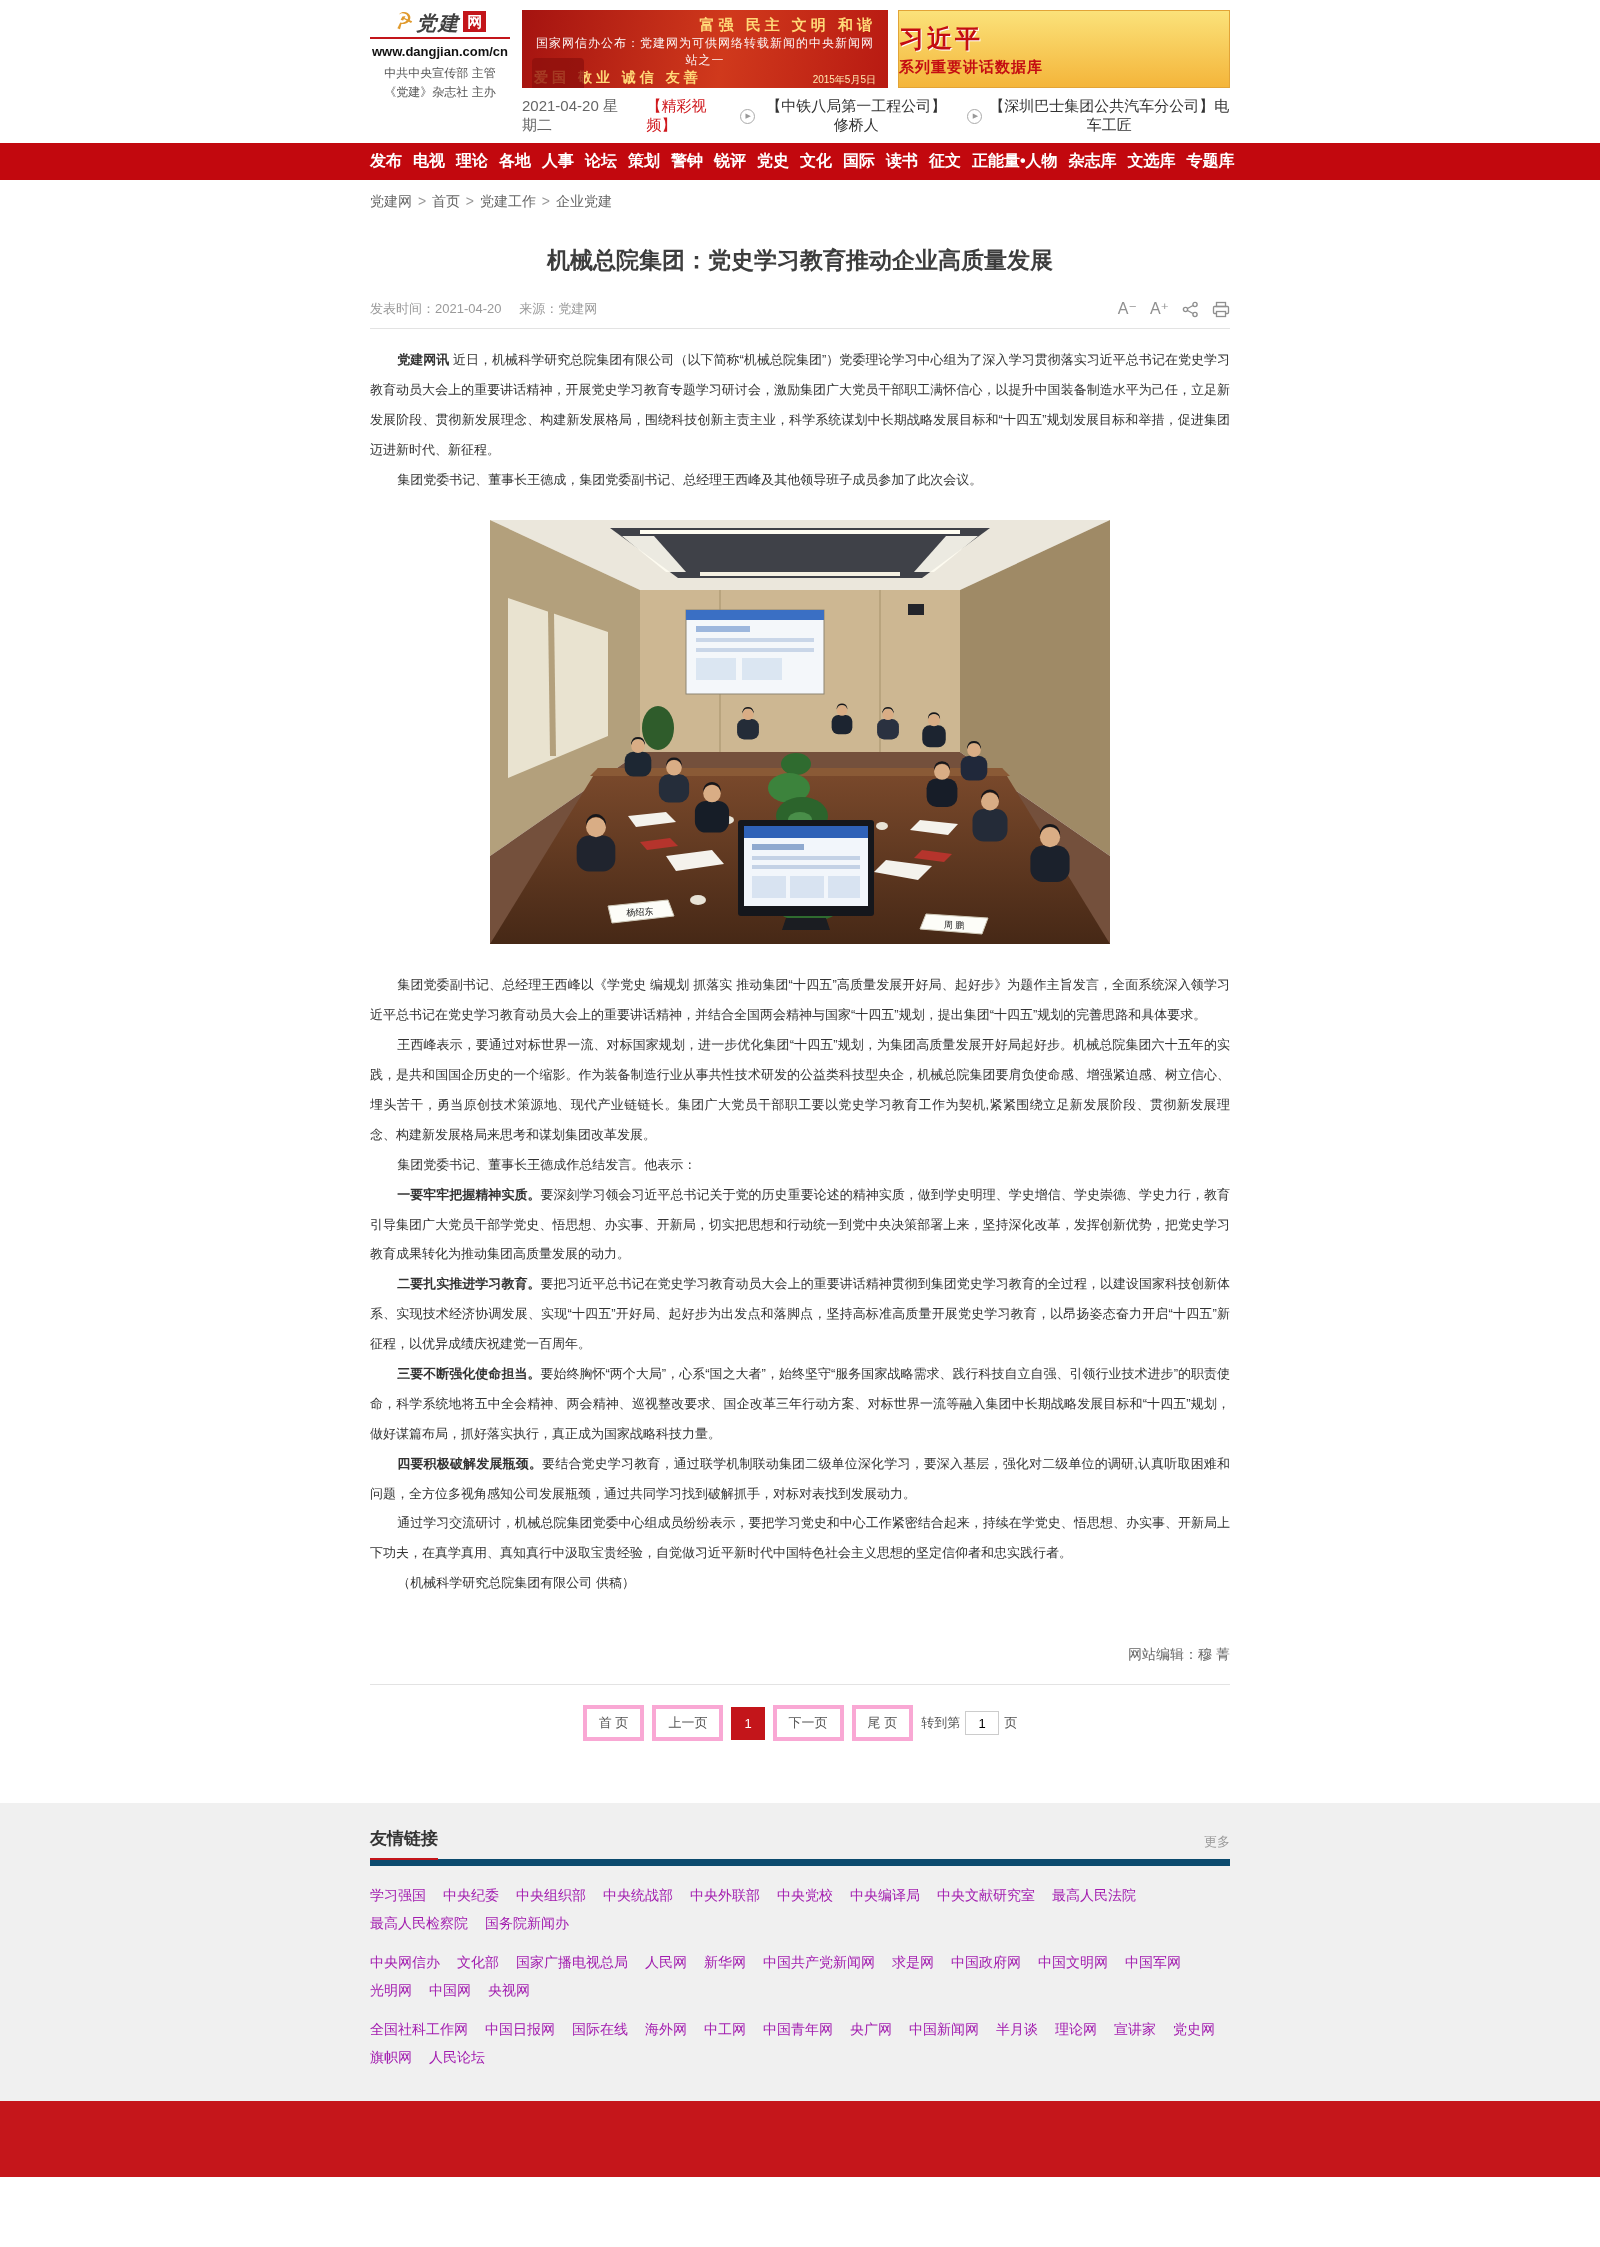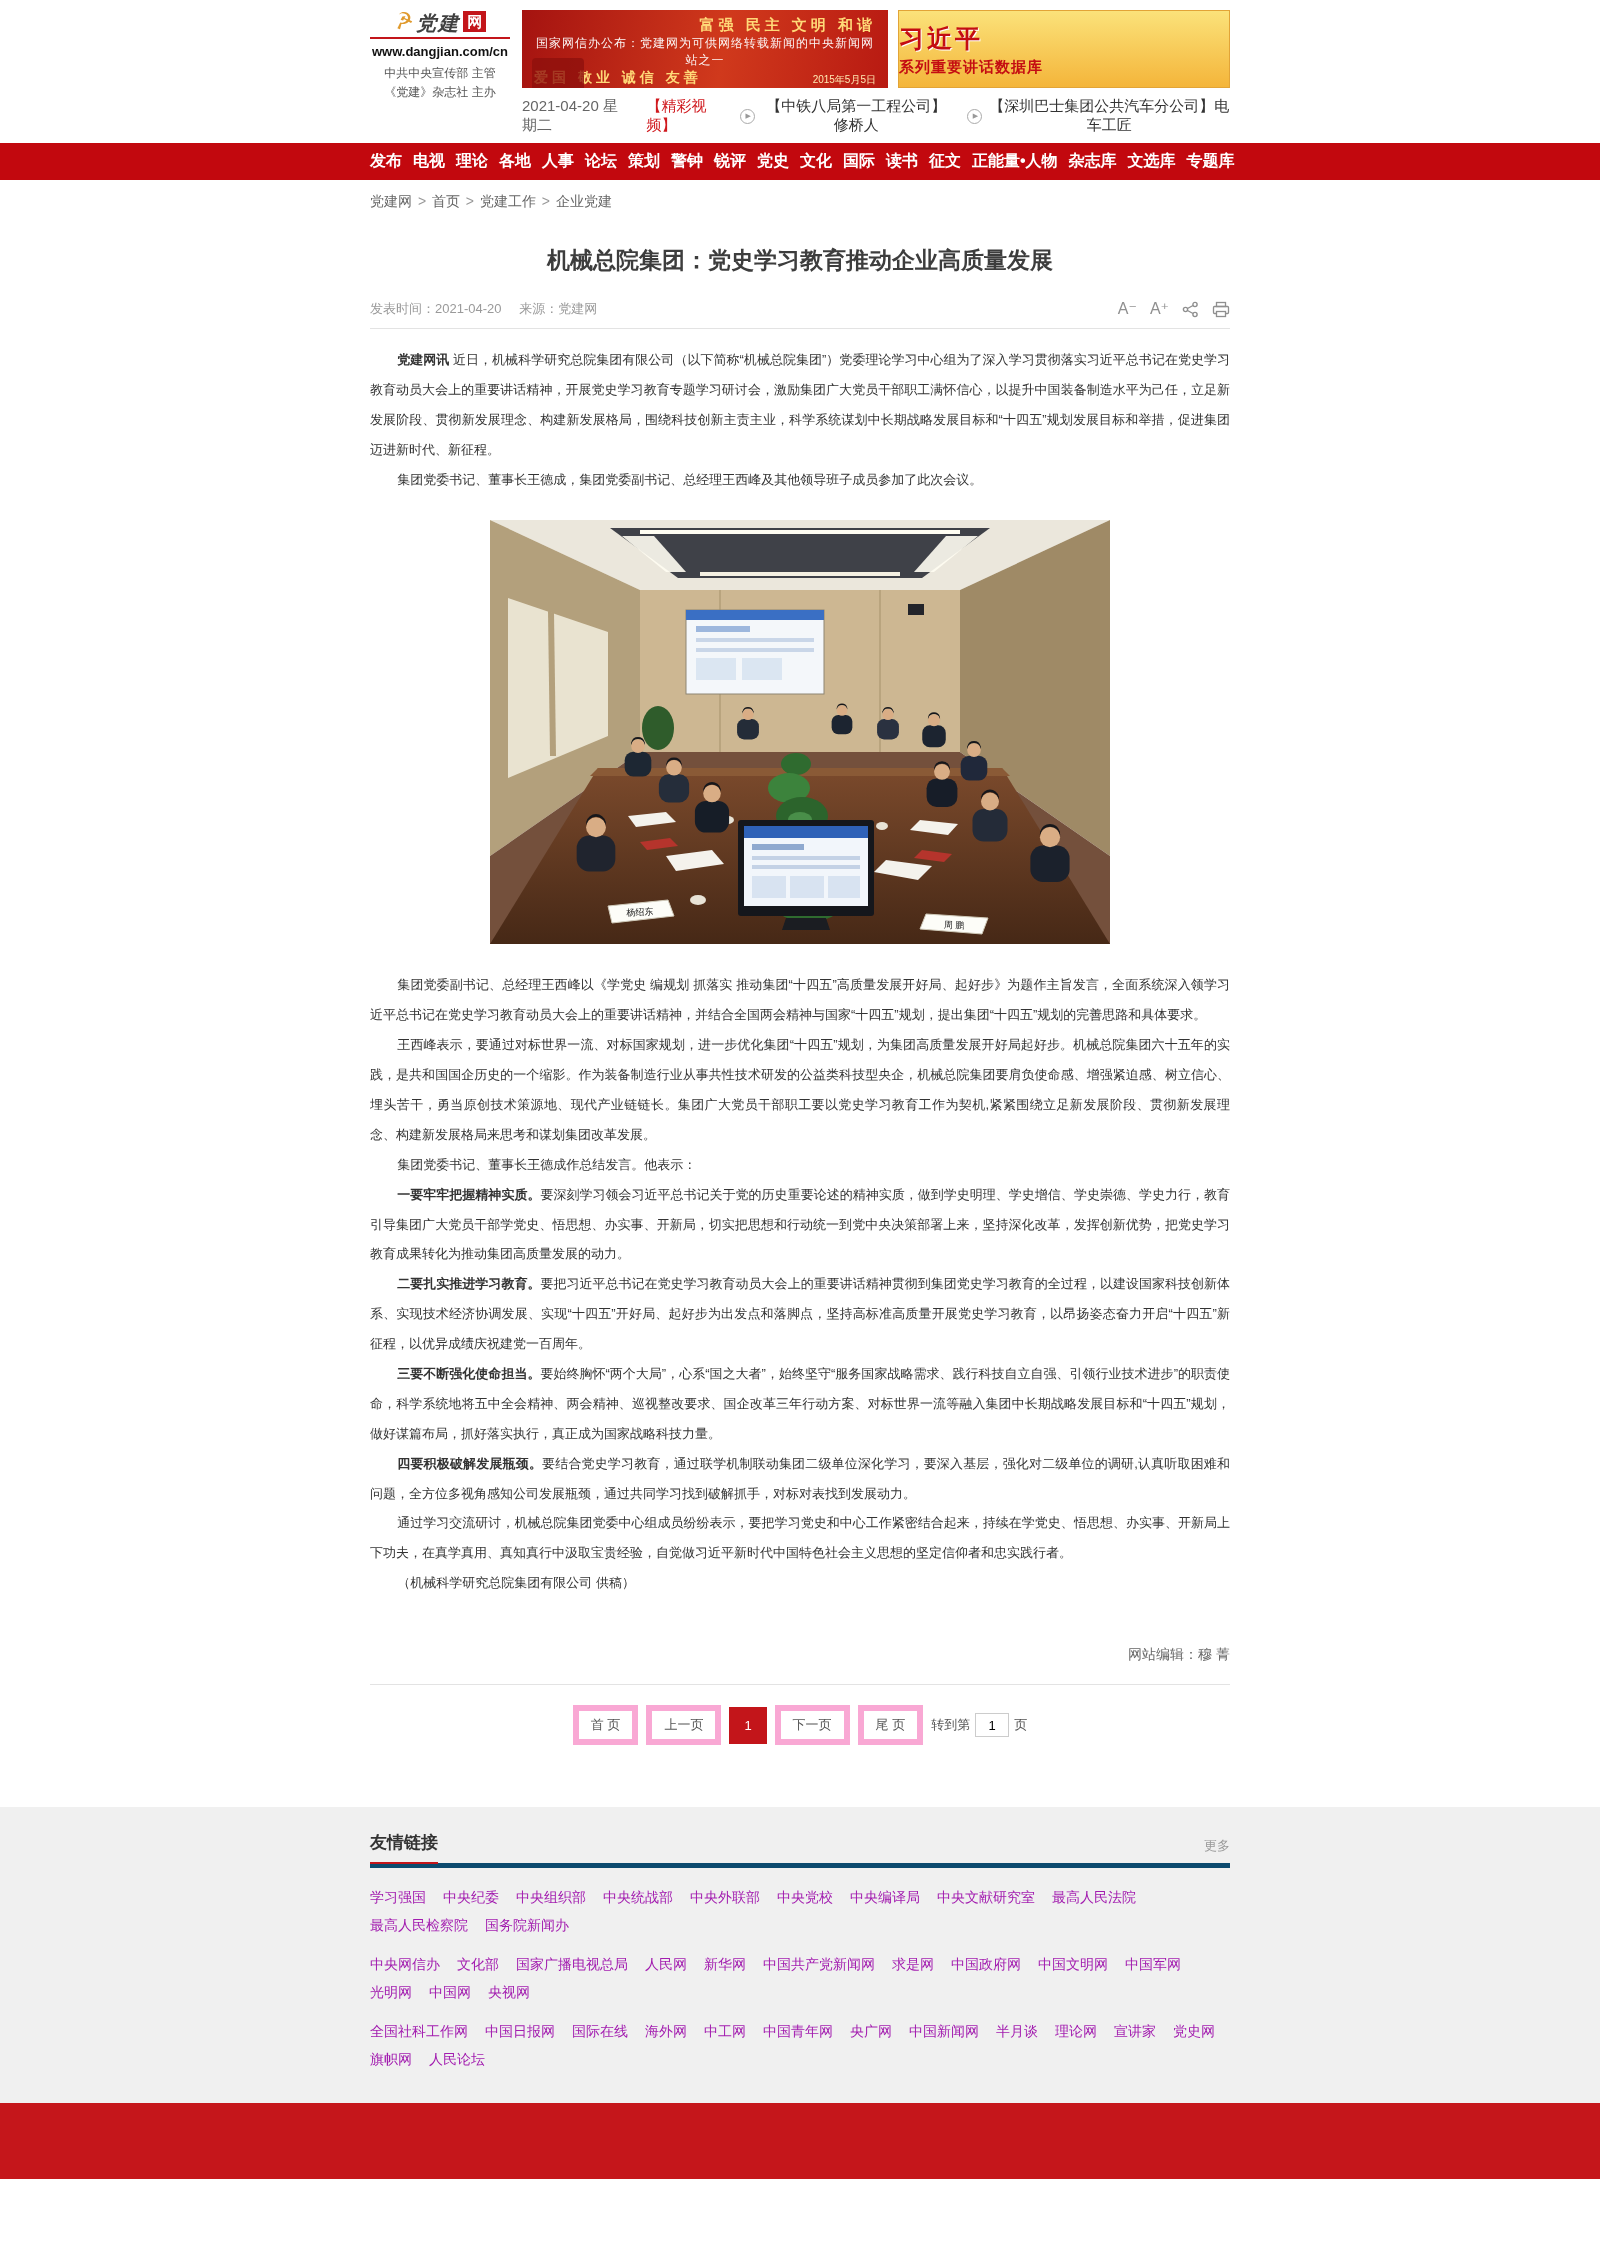--- a/index.html
+++ b/index.html
@@ -72,30 +72,30 @@
   .art-body { padding-top:16px; }
   .art-p { font-size:13px; color:#333; line-height:2.3; text-indent:2.1em;
            text-align:justify; margin:0; }
   .p-lead { font-weight:bold; color:#333; }
   figure { width:620px; margin:26px auto; }
   figure svg { display:block; width:620px; height:424px; }
   .editor { text-align:right; font-size:14px; color:#666; margin:48px 0 20px; }
   .pg-divider { border-top:1px solid #e3e3e3; margin-bottom:20px; }
   .pager { display:flex; justify-content:center; align-items:center; gap:8px;
            font-size:13px; color:#555; padding-bottom:62px; }
-  .pbtn { border:6px solid #f9a8d4; padding:5px 12px; color:#555; background:#fff; }
+  .pbtn { border:4px solid #f9a8d4; padding:5px 12px; color:#555; background:#fff; }
   .pbtn.cur { background:#c3151a; border-color:#c3151a; color:#fff; padding:5px 9px; }
   .goto { display:inline-flex; align-items:center; }
   .goto-input { width:34px; height:24px; border:1px solid #ccc; text-align:center;
                 font-size:13px; margin:0 5px; font-family:inherit; }
 
   
   .links-sec { background:#f0f0f0; padding:24px 0 34px; }
   .links-head { display:flex; justify-content:space-between; align-items:flex-end;
-                border-bottom:5px solid #0c4a6e; }
+                border-bottom:7px solid #0c4a6e; }
   .links-title { font-size:17px; font-weight:bold; color:#333;
                  border-bottom:2px solid #c3151a; padding-bottom:8px; margin-bottom:-1px; }
   .links-more { font-size:13px; color:#999; padding-bottom:8px; }
   .links-row { display:flex; flex-wrap:wrap; gap:10px 17px; margin-top:21px; font-size:14px; }
   .link-item { color:#a21caf; white-space:nowrap; }
 
   
   .footer { background:#c5161b; color:#fff; padding:42px 0 34px; margin-top:0; }
 </style>
 </head>

